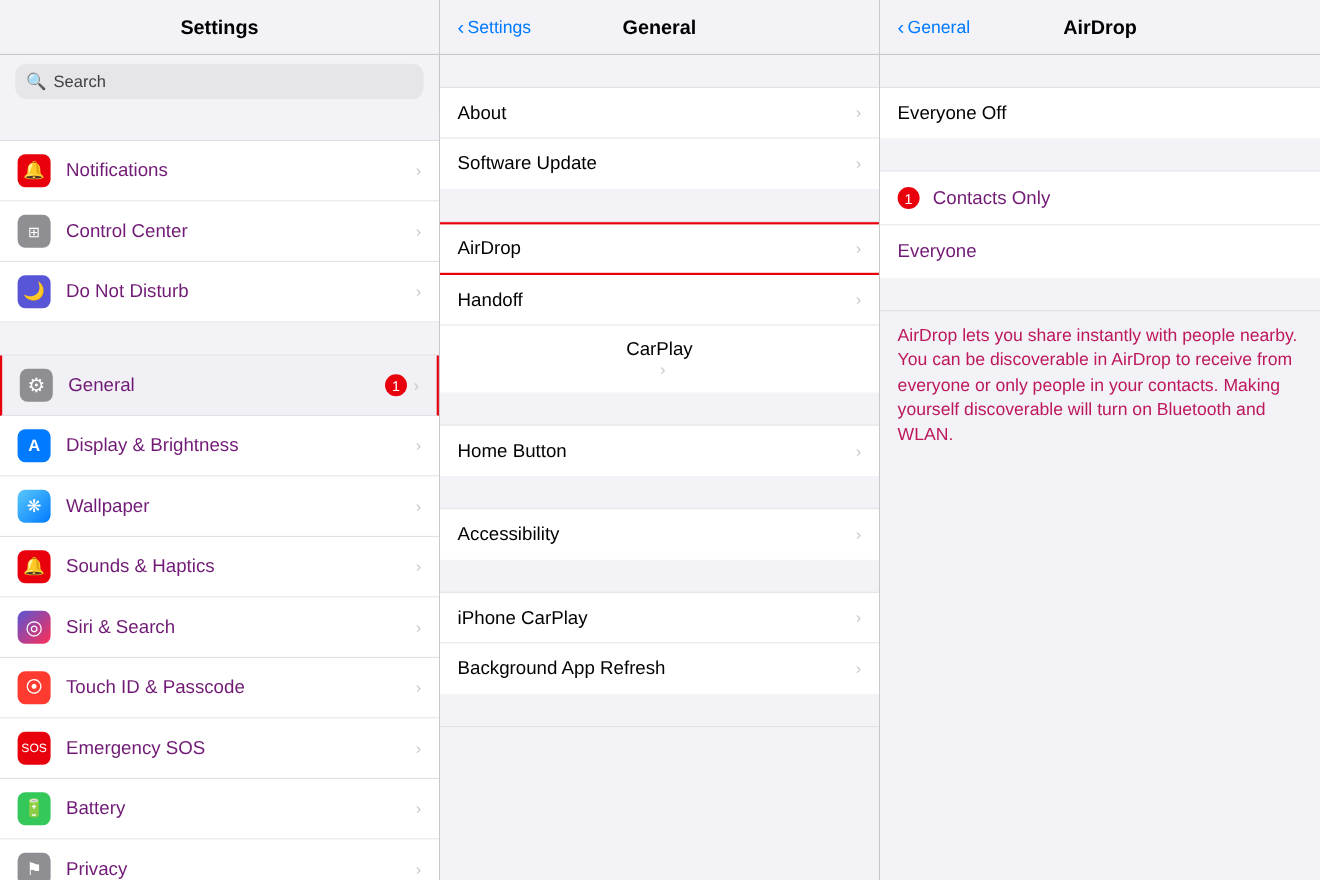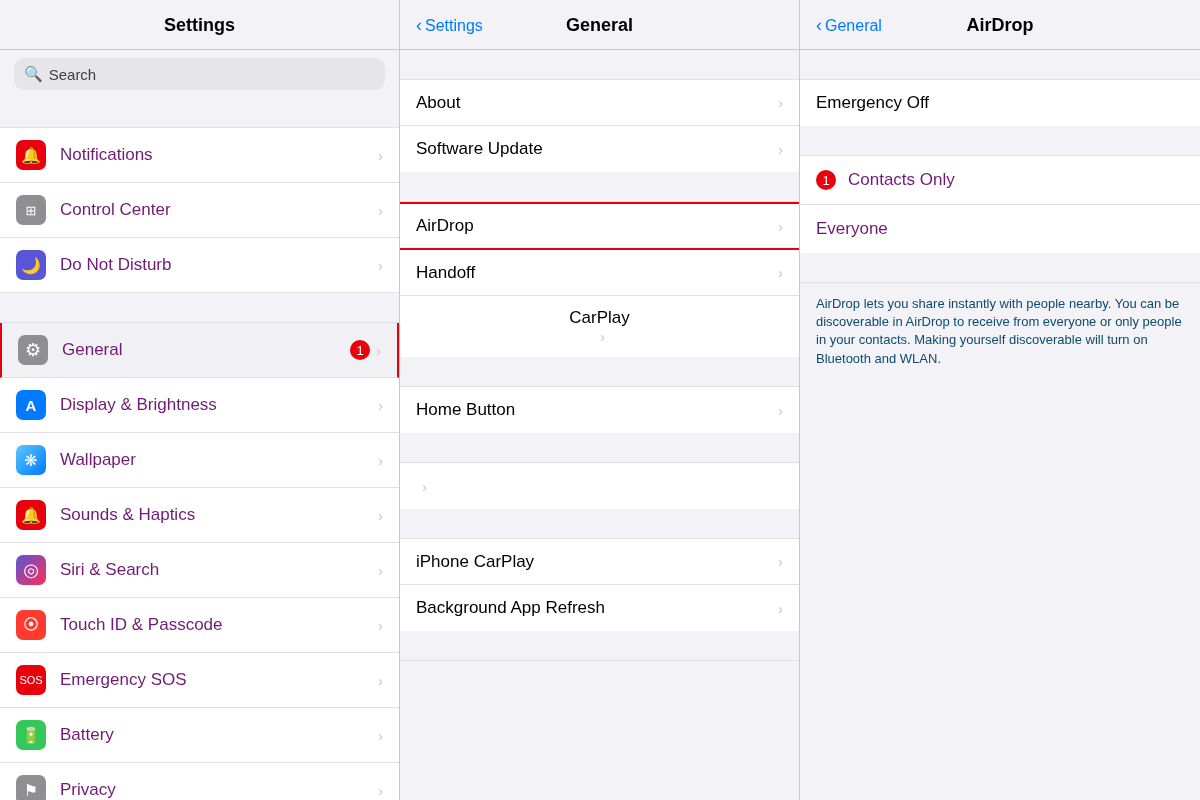--- a/index.html
+++ b/index.html
@@ -135,22 +135,22 @@
     
     .airdrop-option {
       display: flex;
       align-items: center;
       padding: 14px 16px;
       background: #fff;
       border-bottom: 1px solid #e0e0e5;
       cursor: pointer;
     }
     .airdrop-desc {
-      font-size: 13px;
-      color: #0c4a6e;
+      font-size: 16px;
+      color: #be185d;
       padding: 12px 16px 16px;
       line-height: 1.4;
     }
 
     
     .simple-item {
       display: flex;
       align-items: center;
       padding: 12px 16px;
       background: #fff;
@@ -317,20 +317,21 @@
     <div class="separator-row"></div>
 
     <div class="simple-item" style="border-bottom:none;">
       <span class="item-label">Home Button</span>
       <span class="chevron">›</span>
     </div>
 
     <div class="separator-row"></div>
 
     <div class="simple-item" style="border-bottom:none;">
+      <span class="item-label">Accessibility</span>
       <span class="chevron">›</span>
     </div>
 
     <div class="separator-row"></div>
 
     <div class="simple-item">
       <span class="item-label">iPhone CarPlay</span>
       <span class="chevron">›</span>
     </div>
 
@@ -350,21 +351,21 @@
         <span style="font-size:18px;">‹</span>
         <span>General</span>
       </div>
       <span class="panel-header-title">AirDrop</span>
     </div>
   </div>
   <div class="panel-content">
     <div class="separator-row"></div>
 
     <div class="simple-item" style="border-bottom:none;">
-      <span class="item-label receiving-off">Emergency Off</span>
+      <span class="item-label receiving-off">Everyone Off</span>
     </div>
 
     <div class="separator-row"></div>
 
     <div class="airdrop-option">
       <div class="badge" style="margin-right:12px; margin-left:0;">1</div>
       <span class="item-label">Contacts Only</span>
     </div>
 
     <div class="airdrop-option" style="border-bottom:none;">

